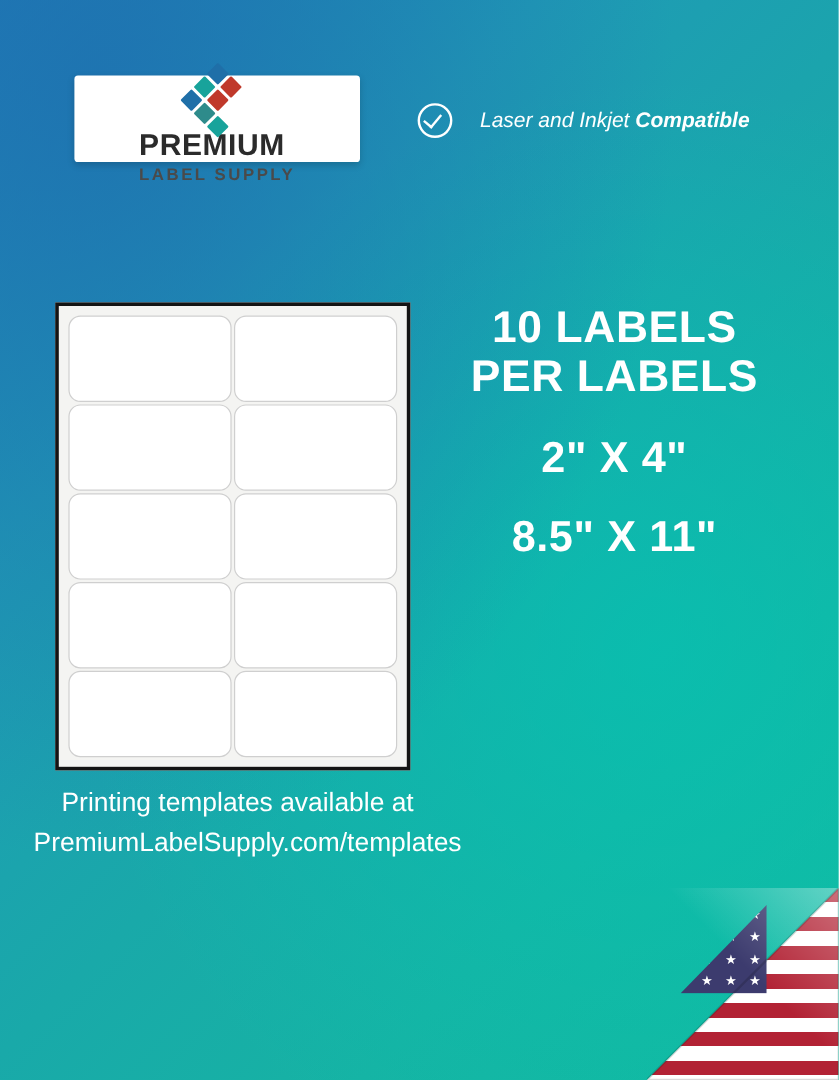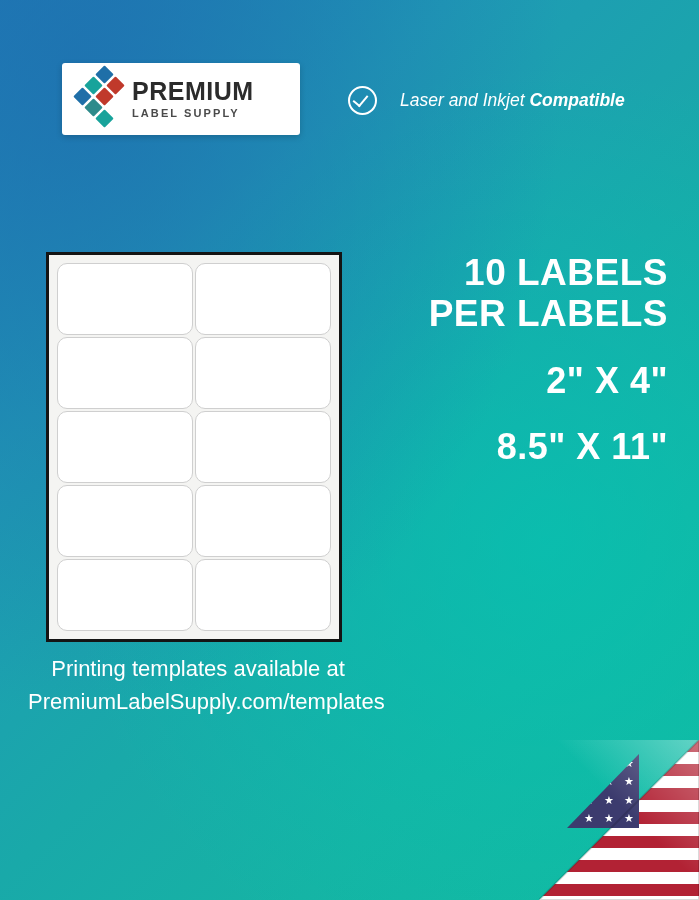--- a/index.html
+++ b/index.html
@@ -38,20 +38,21 @@
     top: 63px;
     width: 238px;
     height: 72px;
     background: #ffffff;
     border-radius: 3px;
     box-shadow: 0 2px 6px rgba(0,0,0,0.18);
     display: flex;
     align-items: center;
     padding: 0 14px;
     box-sizing: border-box;
+    flex-direction: column;
   }
   .logo-mark {
     width: 46px;
     height: 46px;
     position: relative;
     flex: 0 0 auto;
     margin-right: 10px;
   }
   .logo-mark i {
     position: absolute;
@@ -66,21 +67,21 @@
     justify-content: center;
     line-height: 1;
   }
   .logo-premium {
     font-size: 25px;
     font-weight: bold;
     letter-spacing: 0.5px;
     color: #2b2b2b;
   }
   .logo-sub {
-    font-size: 11px;
+    font-size: 14px;
     font-weight: bold;
     letter-spacing: 2.1px;
     color: #4a4a4a;
     margin-top: 4px;
   }
 
   
   .compat {
     position: absolute;
     left: 348px;
@@ -141,21 +142,21 @@
     box-sizing: border-box;
   }
 
   
   .specs {
     position: absolute;
     left: 356px;
     top: 252px;
     width: 312px;
     color: #ffffff;
-    text-align: right;
+    text-align: center;
   }
   .spec-block { margin-bottom: 26px; }
   .spec-line {
     font-weight: bold;
     letter-spacing: 0.5px;
     line-height: 1.12;
   }
   .big { font-size: 37px; }
   .big2 { font-size: 36px; }
 

